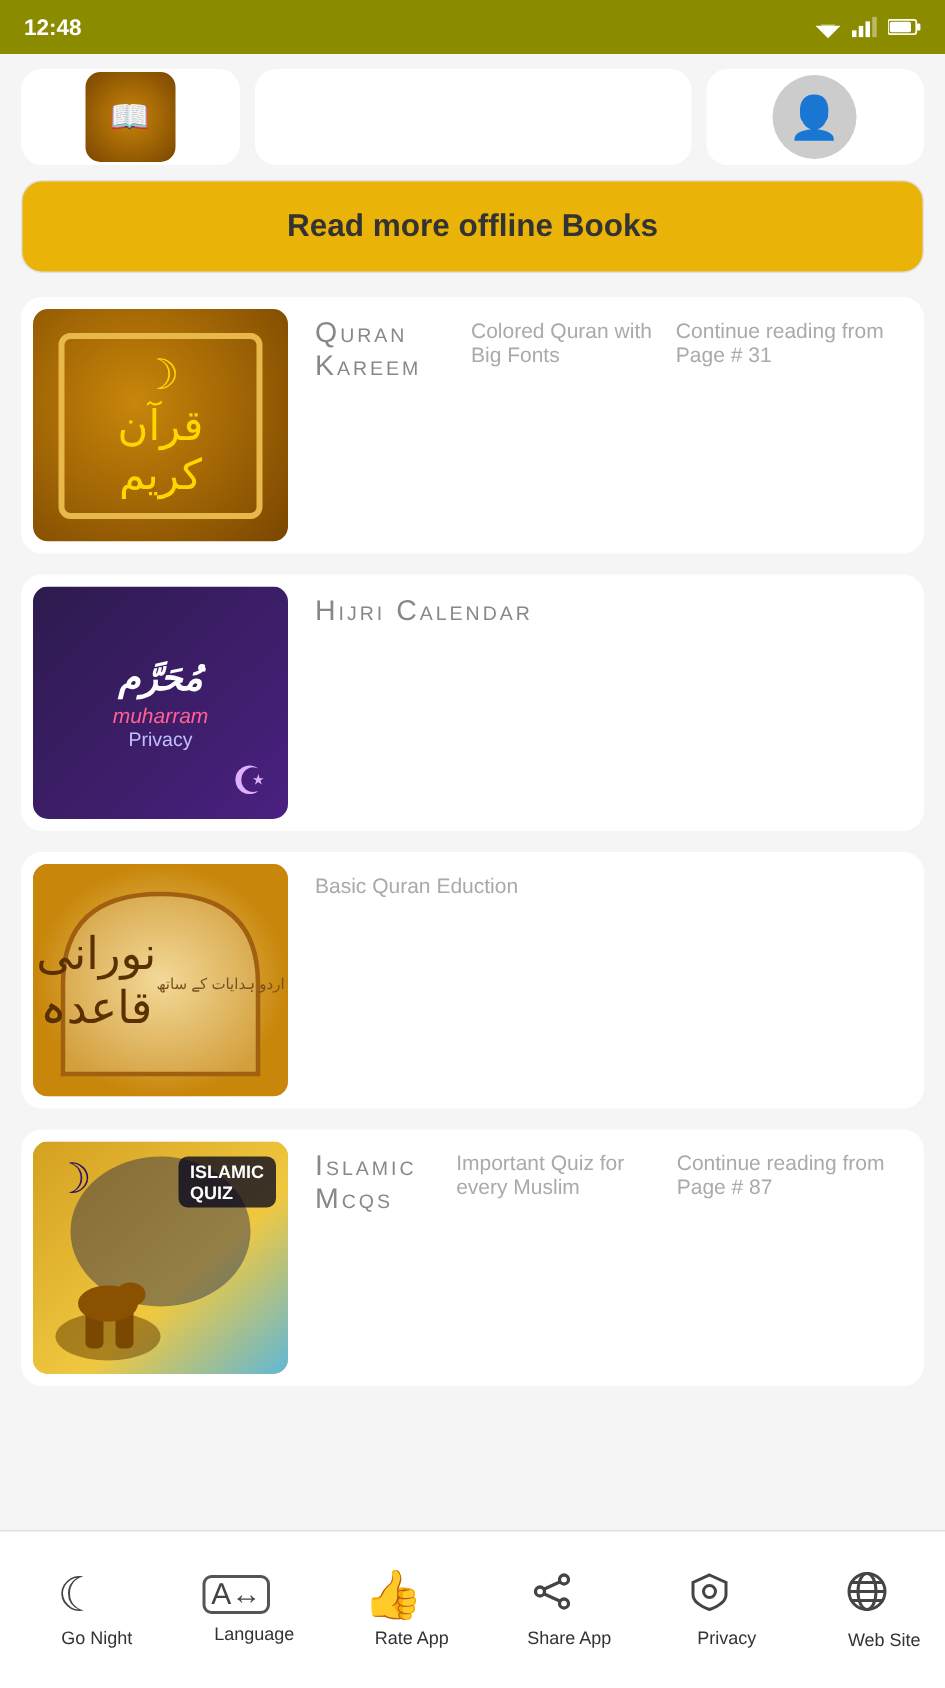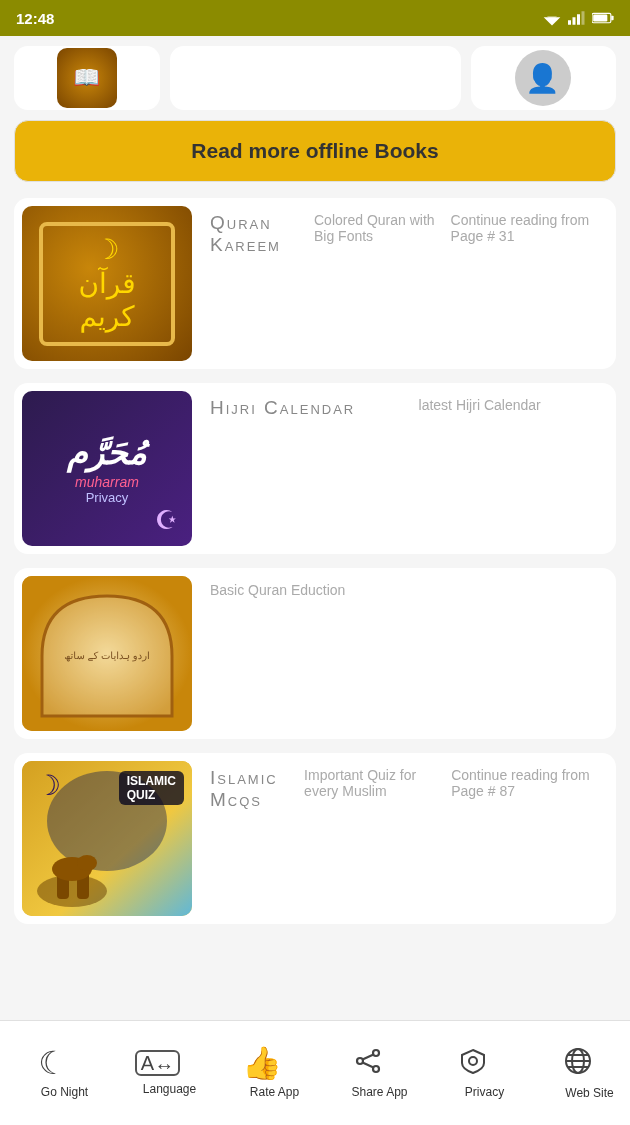--- a/index.html
+++ b/index.html
@@ -147,21 +147,21 @@
       width: 100%;
       height: 100%;
       display: flex;
       align-items: center;
       justify-content: center;
       flex-direction: column;
       position: relative;
     }
     .hijri-main {
       color: white;
-      font-size: 34px;
+      font-size: 24px;
       font-weight: bold;
       font-style: italic;
     }
     .hijri-crescent {
       position: absolute;
       bottom: 10px;
       right: 14px;
       color: #e0b0ff;
       font-size: 26px;
     }
@@ -299,39 +299,39 @@
     <div class="book-icon">
       <div class="hijri-icon" style="width:100%;height:100%;">
         <span class="hijri-main">مُحَرَّم</span>
         <div style="color:#ff6090;font-size:14px;font-style:italic;margin-top:2px;">muharram</div>
         <div style="color:#c0c0ff;font-size:13px;">Privacy</div>
         <span class="hijri-crescent">☪</span>
       </div>
     </div>
     <div class="book-info">
       <div class="book-title">Hijri  Calendar</div>
-      <div class="book-subtitle">latest Hijri Calendar</div>
       <hr class="book-divider">
     </div>
   </div>
 
   <div class="book-card">
     <div class="book-icon">
       <div class="noorani-icon" style="width:100%;height:100%;position:relative;">
 
         <svg width="100%" height="100%" viewBox="0 0 170 155" style="position:absolute;top:0;left:0;">
           <defs>
             <radialGradient id="ng" cx="50%" cy="50%" r="50%">
               <stop offset="0%" stop-color="#f0d080"></stop>
               <stop offset="100%" stop-color="#c8860a"></stop>
             </radialGradient>
           </defs>
           <rect width="170" height="155" fill="url(#ng)"></rect>
           <path d="M20,80 Q20,20 85,20 Q150,20 150,80 L150,140 L20,140 Z" fill="rgba(255,255,255,0.2)" stroke="#a06010" stroke-width="3"></path>
         </svg>
+        <div class="noorani-arabic" style="position:relative;z-index:1;">نورانی<br>قاعدہ</div>
         <div class="noorani-small" style="position:relative;z-index:1;">اردو ہدایات کے ساتھ</div>
       </div>
     </div>
     <div class="book-info">
       <div class="book-subtitle">Basic Quran Eduction</div>
       <hr class="book-divider">
     </div>
   </div>
 
   <div class="book-card">

